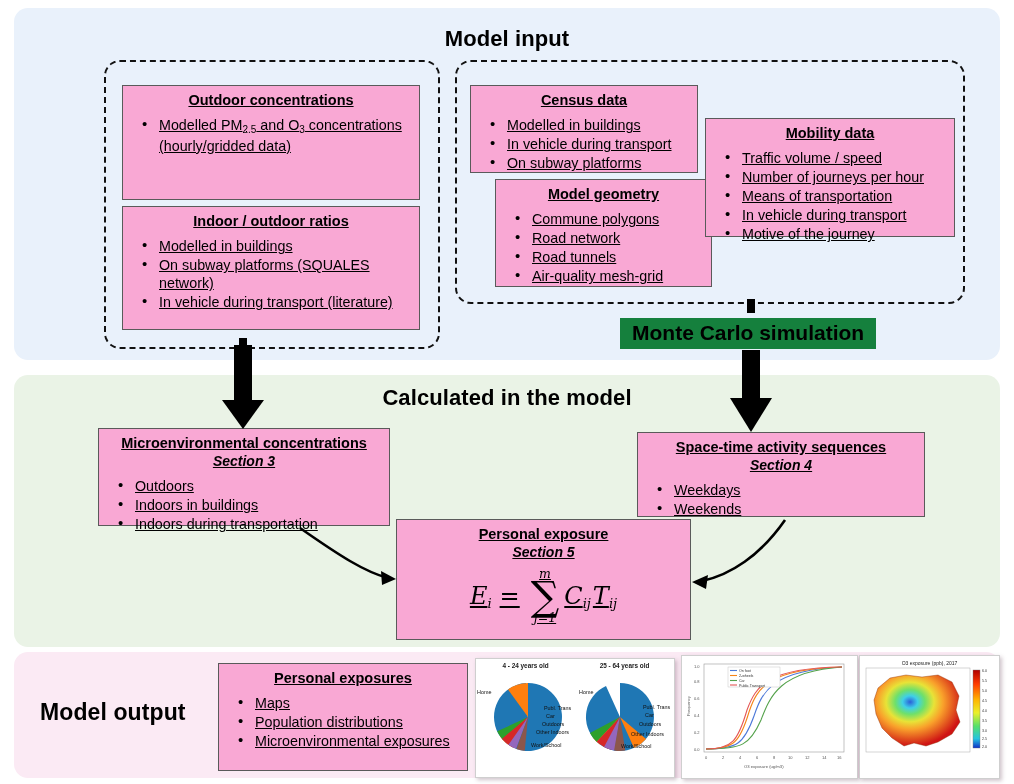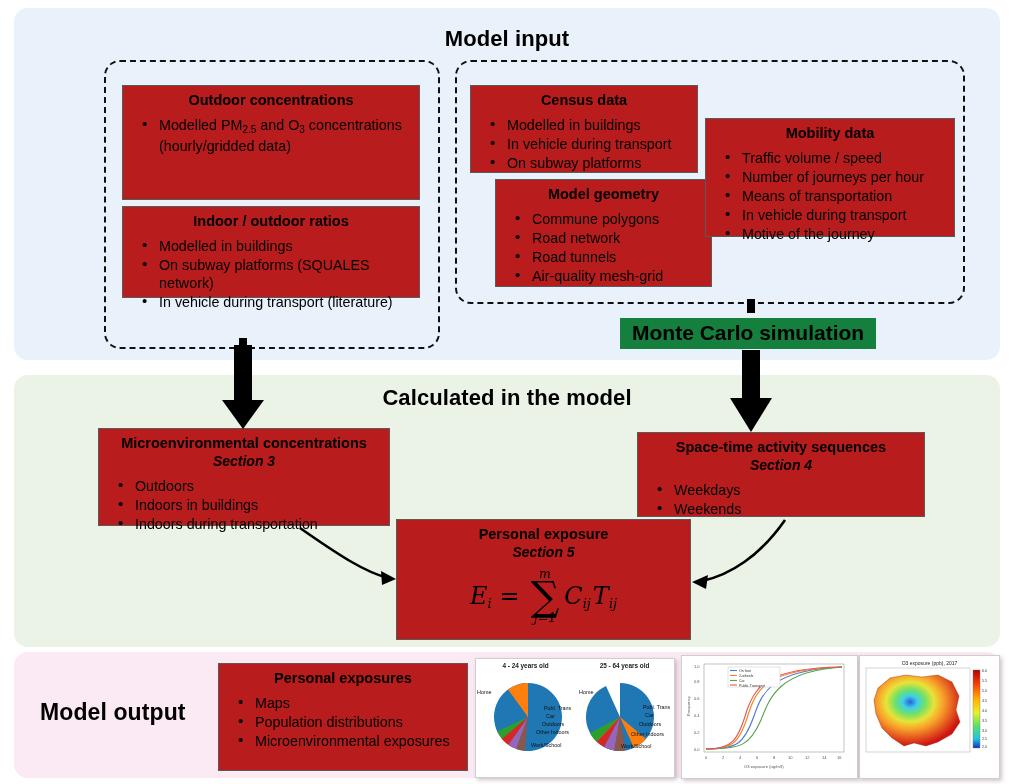--- a/index.html
+++ b/index.html
@@ -16,29 +16,29 @@
   #title-input{left:0;top:18px;width:986px;text-align:center;}
   #title-calc{left:0;top:10px;width:986px;text-align:center;}
   #title-output{left:26px;top:47px;font-size:23px;}
 
   
   .dashed{position:absolute;border:2.5px dashed #111;border-radius:16px;}
   #dash-left{left:104px;top:60px;width:332px;height:285px;}
   #dash-right{left:455px;top:60px;width:506px;height:240px;}
 
   
-  .box{position:absolute;background:#b91c1c;border:1.6px solid #5a5a5a;box-sizing:border-box;}
+  .box{position:absolute;background:#f9a8d4;border:1.6px solid #5a5a5a;box-sizing:border-box;text-decoration:underline;}
   .box .bt{font-weight:bold;font-size:14.5px;text-align:center;line-height:1.25;padding:5px 6px 1px 6px;}
   .box .sec{font-weight:bold;font-style:italic;font-size:14px;text-align:center;line-height:1.15;padding-bottom:2px;}
   ul.bl{list-style:none;margin:4px;padding:2px 8px 6px 10px;}
   ul.bl li{position:relative;padding-left:22px;font-size:14.3px;line-height:1.26;margin:0 0 1px 0;}
   ul.bl li:before{content:"\2022";position:absolute;left:5px;top:-1px;font-size:15px;}
 
   #box-outdoor{left:122px;top:85px;width:298px;height:115px;}
-  #box-ratios{left:122px;top:206px;width:298px;height:92px;}
+  #box-ratios{left:122px;top:206px;width:298px;height:124px;}
   #box-census{left:470px;top:85px;width:228px;height:88px;}
   #box-geometry{left:495px;top:179px;width:217px;height:108px;}
   #box-mobility{left:705px;top:118px;width:250px;height:119px;}
 
   #box-micro{left:98px;top:428px;width:292px;height:98px;}
   #box-space{left:637px;top:432px;width:288px;height:85px;}
   #box-pers{left:396px;top:519px;width:295px;height:121px;}
   #box-outputs{left:218px;top:663px;width:250px;height:108px;}
 
   

